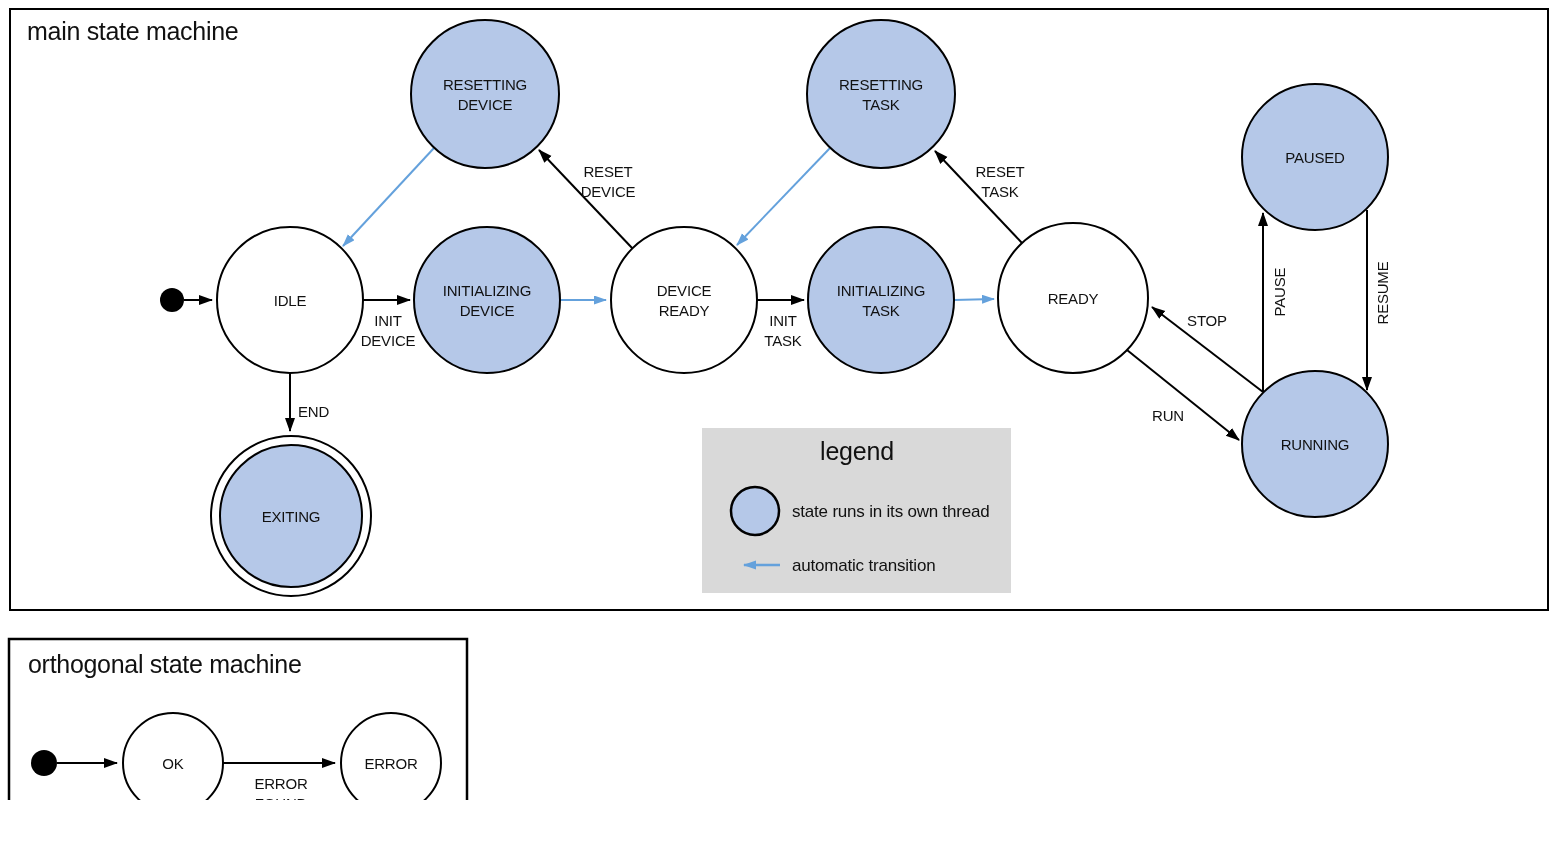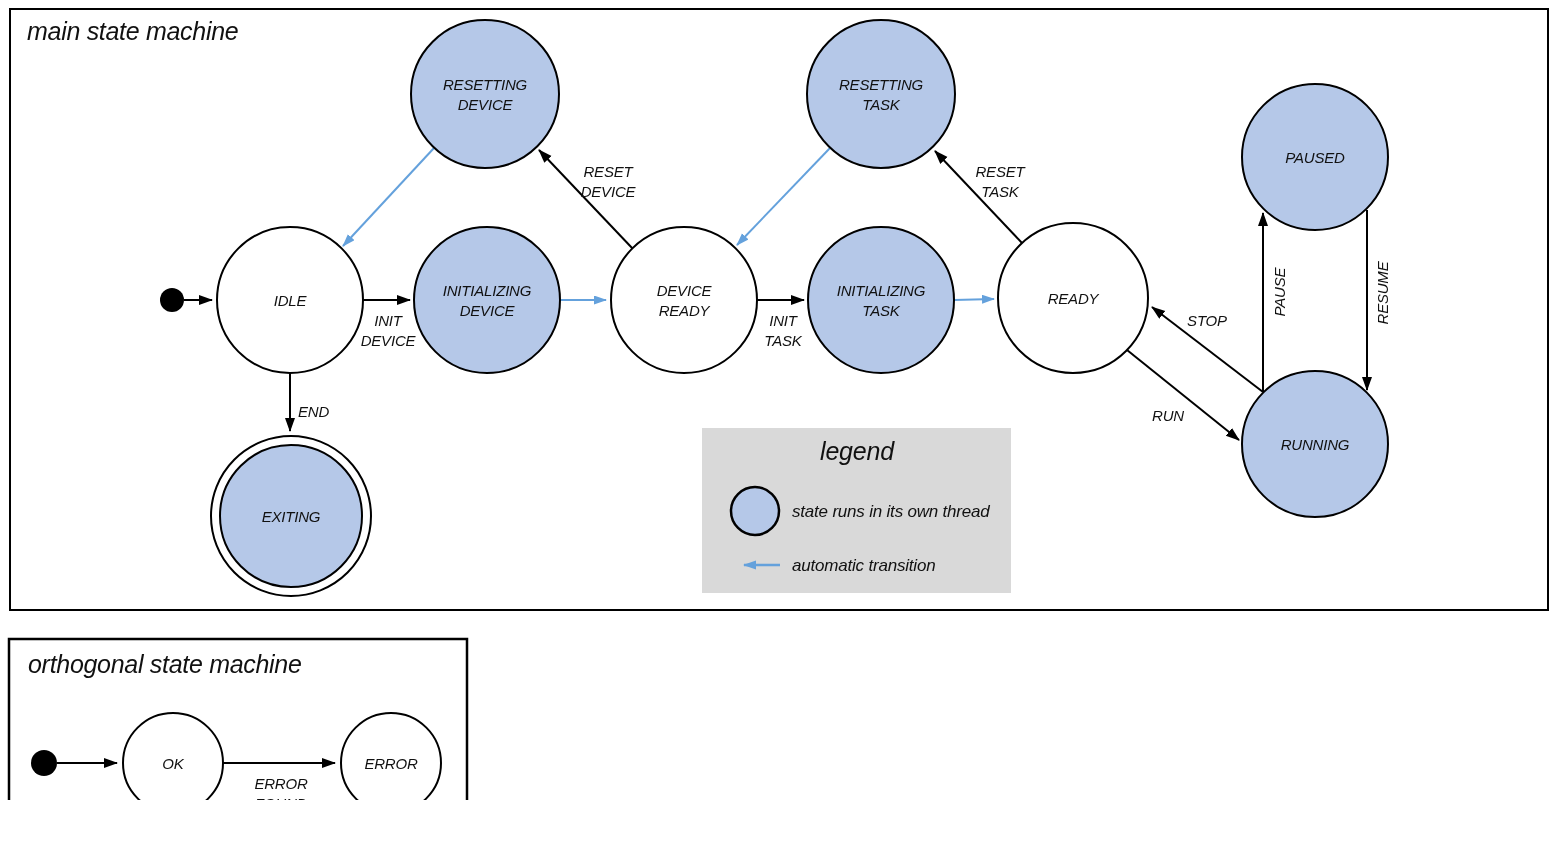--- a/index.html
+++ b/index.html
@@ -1,16 +1,16 @@
 <!DOCTYPE html>
 <html><head>
 <meta charset="utf-8">
 <style>
   html,body{margin:0;padding:0;background:#ffffff;}
-  .canvas-wrap{position:relative;width:1555px;height:800px;background:#ffffff;overflow:hidden;font-style:italic;}
+  .canvas-wrap{position:relative;width:1555px;height:800px;background:#ffffff;overflow:hidden;}
   svg{display:block;}
   text{font-family:"Liberation Sans", sans-serif;fill:#111111;letter-spacing:-0.2px;}
   .title-text{font-size:25px;letter-spacing:-0.3px;}
   .state-text{font-size:15px;}
   .edge-text{font-size:15px;}
   .legend-item-text{font-size:17px;}
   .legend-title-text{font-size:25px;}
   .node-plain{fill:#ffffff;stroke:#000000;stroke-width:2;}
   .node-thread{fill:#b5c8e8;stroke:#000000;stroke-width:2;}
   .edge-black{stroke:#000000;stroke-width:2;fill:none;}

